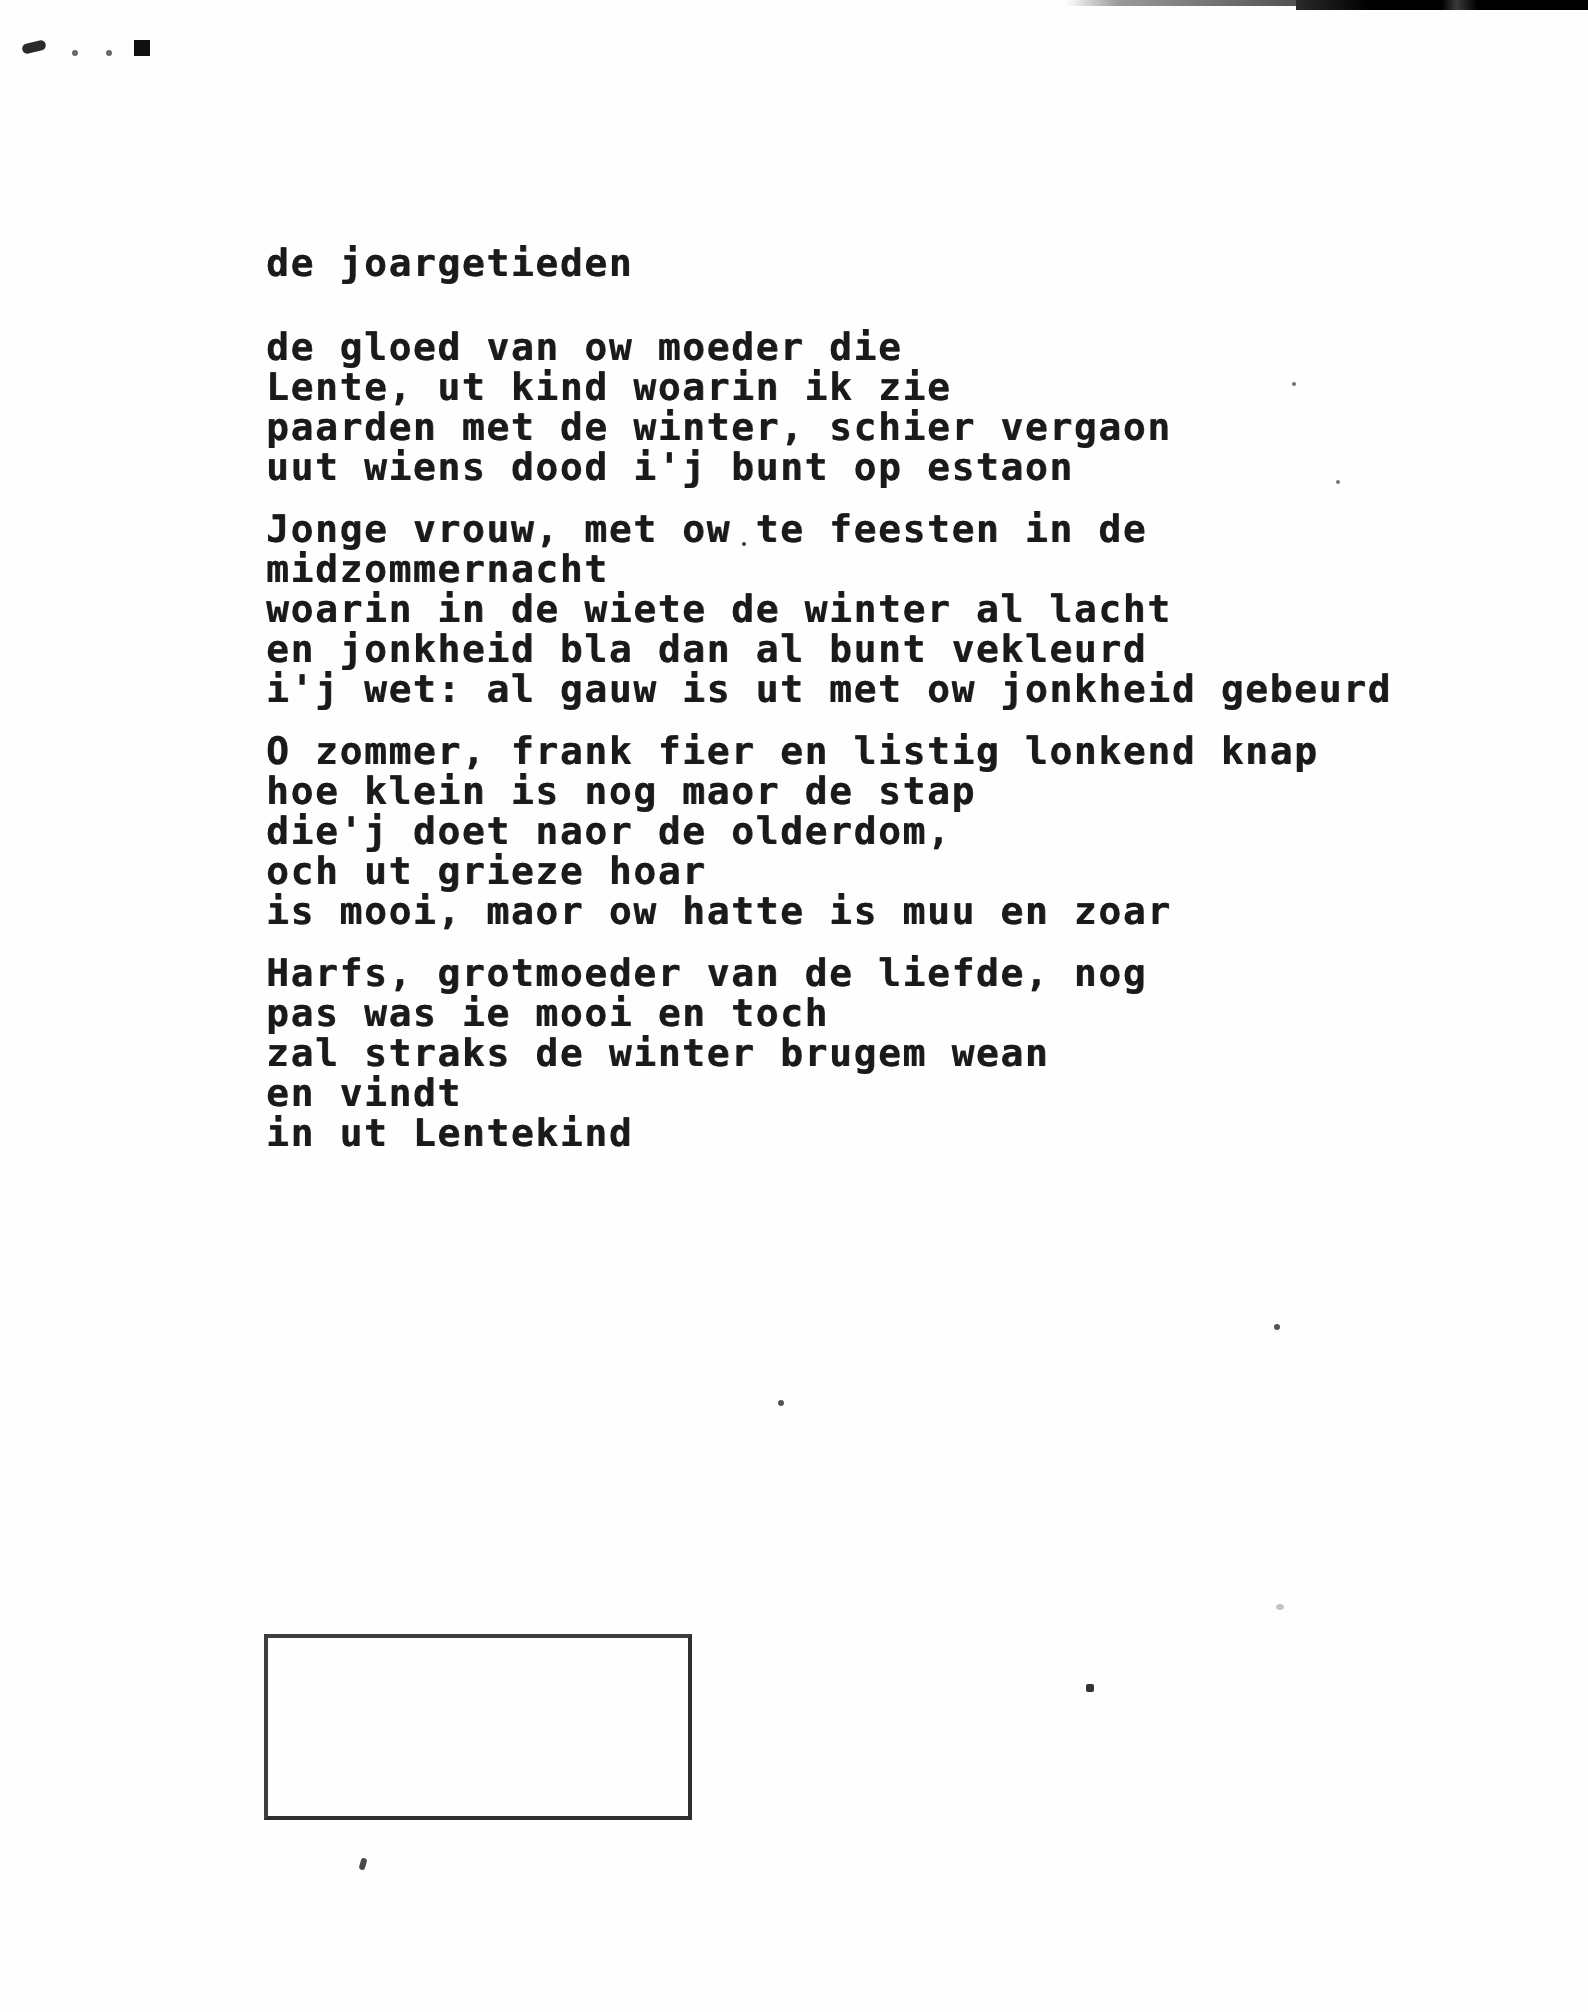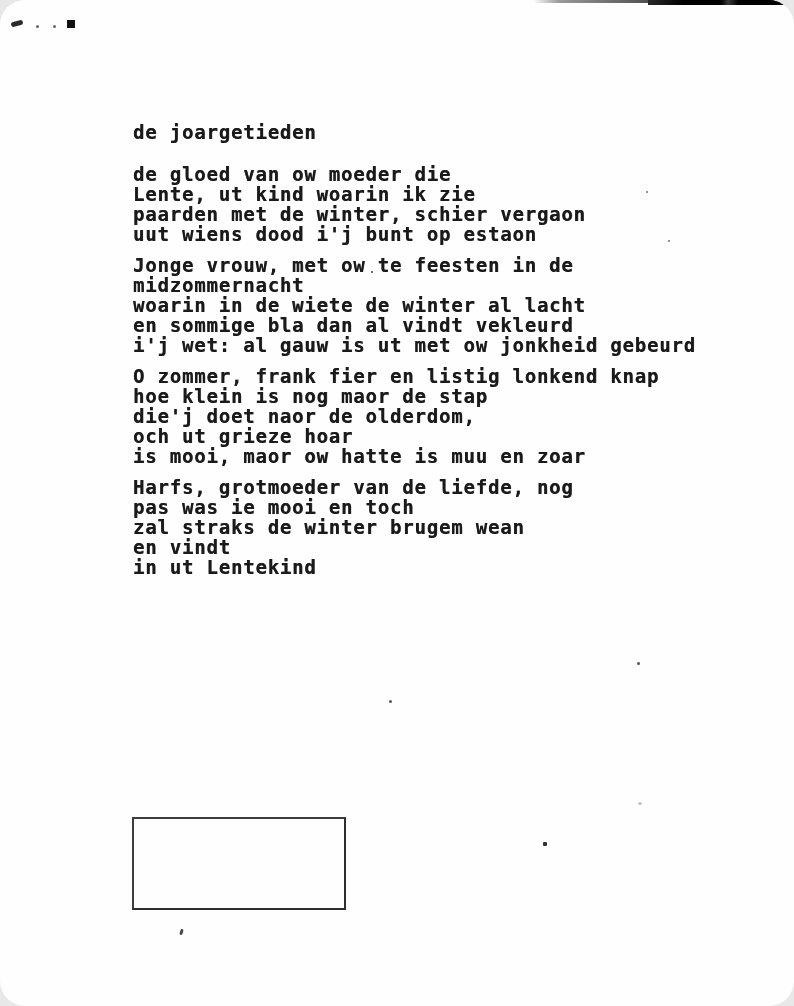--- a/index.html
+++ b/index.html
@@ -7,21 +7,20 @@
     padding: 0;
     background: #e8e8e8;
   }
   .page {
     position: relative;
     width: 794px;
     height: 1006px;
     background: #fefefe;
     overflow: hidden;
     font-family: "DejaVu Sans Mono", monospace;
-    border-radius: 25px;
   }
   
   .poem {
     position: absolute;
     left: 133px;
     top: 122px;
     color: #1a1a1a;
     font-size: 19px;
     font-weight: 700;
     letter-spacing: 0.8px;
@@ -107,21 +106,21 @@
       <div class="line">Lente, ut kind woarin ik zie</div>
       <div class="line">paarden met de winter, schier vergaon</div>
       <div class="line">uut wiens dood i'j bunt op estaon</div>
     </div>
 
 
     <div class="stanza">
       <div class="line">Jonge vrouw, met ow te feesten in de</div>
       <div class="line">midzommernacht</div>
       <div class="line">woarin in de wiete de winter al lacht</div>
-      <div class="line">en sommige bla dan al vindt vekleurd</div>
+      <div class="line">en jonkheid bla dan al bunt vekleurd</div>
       <div class="line">i'j wet: al gauw is ut met ow jonkheid gebeurd</div>
     </div>
 
     <div class="stanza">
       <div class="line">O zommer, frank fier en listig lonkend knap</div>
       <div class="line">hoe klein is nog maor de stap</div>
       <div class="line">die'j doet naor de olderdom,</div>
       <div class="line">och ut grieze hoar</div>
       <div class="line">is mooi, maor ow hatte is muu en zoar</div>
     </div>

